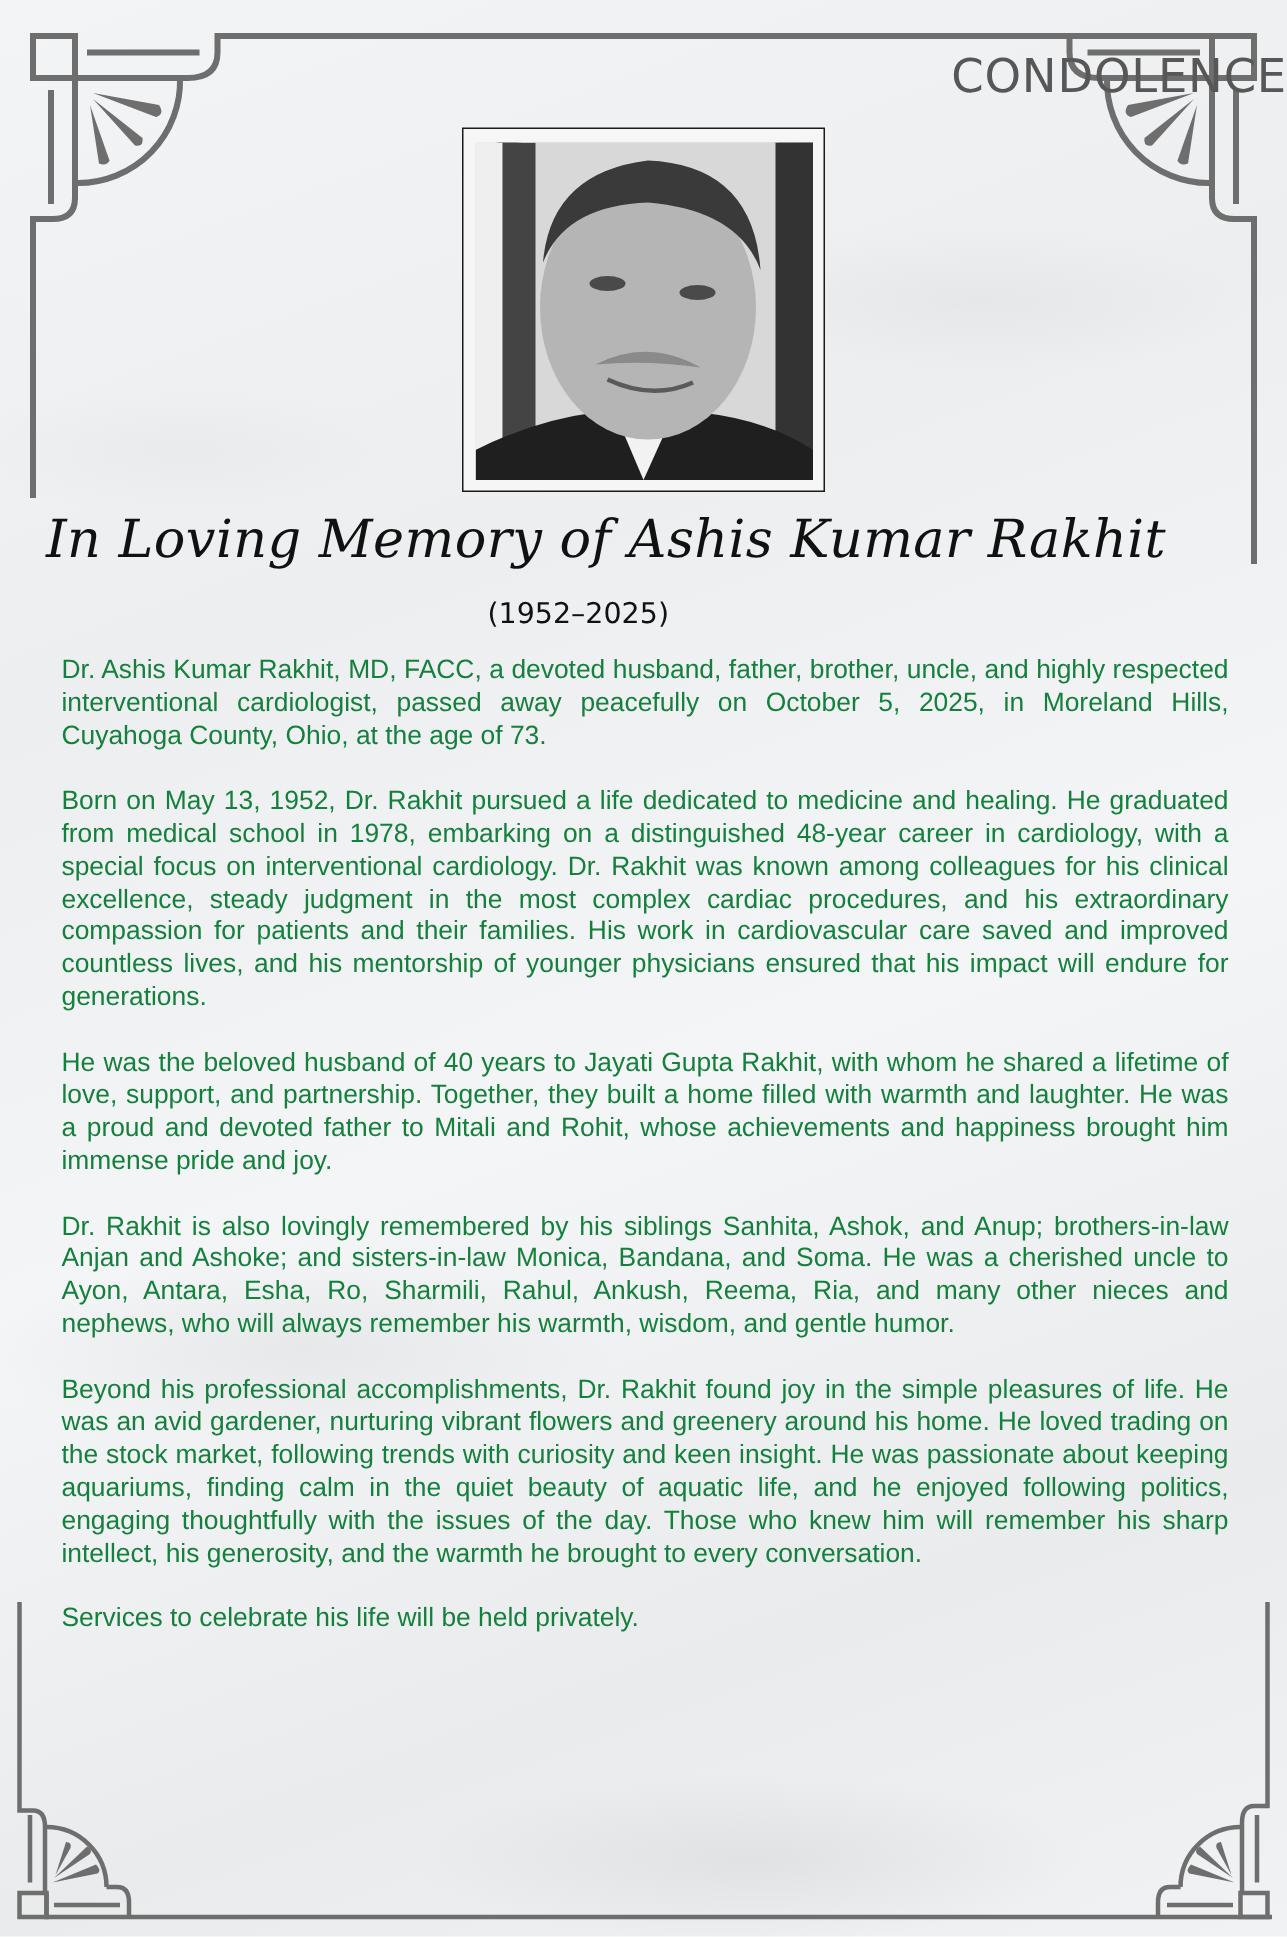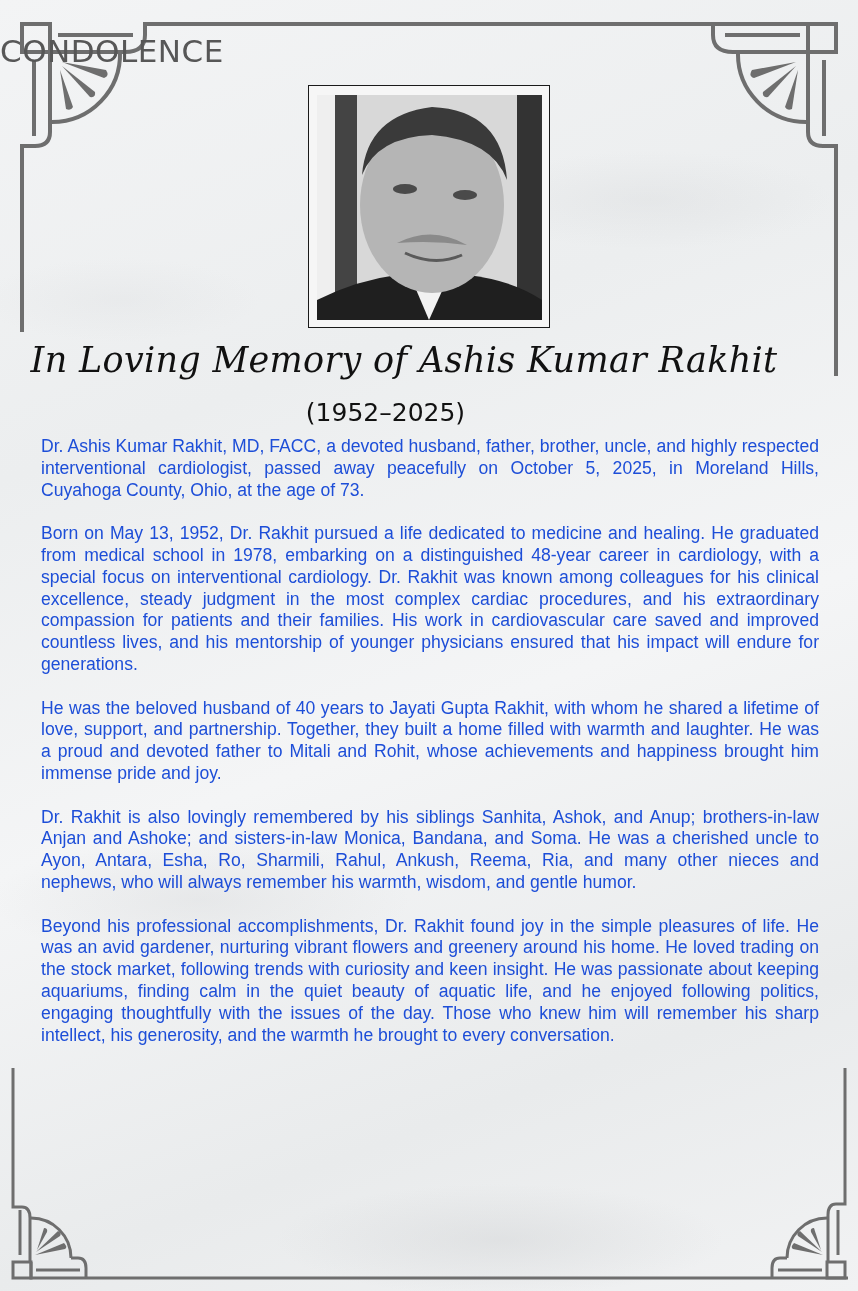--- a/index.html
+++ b/index.html
@@ -11,45 +11,45 @@
   .marble {
     position: absolute; inset: 0; pointer-events: none;
     background:
       radial-gradient(ellipse 300px 90px at 200px 900px, rgba(210,212,214,0.35), transparent 70%),
       radial-gradient(ellipse 260px 70px at 650px 200px, rgba(215,217,219,0.35), transparent 70%),
       radial-gradient(ellipse 320px 80px at 500px 1240px, rgba(205,207,209,0.4), transparent 70%),
       radial-gradient(ellipse 200px 60px at 120px 300px, rgba(220,222,224,0.3), transparent 70%);
   }
   svg.frame { position: absolute; left: 0; top: 0; }
   .condolence {
-    position: absolute; top: 33px; left: 0; width: 858px; text-align: left;
+    position: absolute; top: 33px; left: 0; width: 858px; text-align: right;
     font-family: "DejaVu Sans", sans-serif; font-size: 31px; color: #575757;
     letter-spacing: 0.5px;
   }
   .photo-frame {
     position: absolute; left: 308px; top: 85px; width: 242px; height: 243px;
     border: 1px solid #1a1a1a; box-sizing: border-box; background: #f6f6f6;
   }
   .photo {
     position: absolute; left: 8px; top: 9px; width: 225px; height: 225px; overflow: hidden;
     background: linear-gradient(90deg, #e8e8e8 0%, #e8e8e8 6%, #3e3e3e 7%, #4a4a4a 12%, #cfcfcf 14%, #cfcfcf 88%, #3a3a3a 90%, #2b2b2b 100%);
   }
   .title {
     position: absolute; top: 340px; left: 0; width: 808px; text-align: center;
     font-family: "DejaVu Serif", serif; font-style: italic; font-size: 35px; color: #111;
     letter-spacing: 0.3px;
   }
   .years {
     position: absolute; top: 398px; left: 0; width: 771px; text-align: center;
-    font-size: 25px; color: #111;
+    font-size: 19px; color: #111;
   }
   .body {
     position: absolute; top: 436px; left: 41px; width: 778px;
     font-family: "Liberation Sans Narrow", "Liberation Sans", sans-serif;
-    font-size: 17.6px; line-height: 21.8px; color: #1d4ed8; text-align: justify;
+    font-size: 17.6px; line-height: 21.8px; color: #15803d; text-align: justify;
   }
   .body p { margin: 0 0 21.8px 0; hyphens: manual; }
 </style>
 </head>
 <body>
 
 <div class="marble"></div>
 
 <svg class="frame" width="858" height="1291" viewBox="0 0 858 1291">
   <g fill="none" stroke="#6e6e6e" stroke-width="4">
@@ -131,13 +131,14 @@
 
 <div class="title">In Loving Memory of Ashis Kumar Rakhit</div>
 <div class="years">(1952–2025)</div>
 
 <div class="body">
   <p>Dr. Ashis Kumar Rakhit, MD, FACC, a devoted husband, father, brother, uncle, and highly respected interventional cardiologist, passed away peacefully on October 5, 2025, in Mo­reland Hills, Cuyahoga County, Ohio, at the age of 73.</p>
   <p>Born on May 13, 1952, Dr. Rakhit pursued a life dedicated to medicine and healing. He graduated from medical school in 1978, embarking on a distinguished 48-year career in cardiology, with a special focus on interventional cardiology. Dr. Rakhit was known among colleagues for his clinical excellence, steady judgment in the most complex car­diac procedures, and his extraordinary compassion for patients and their families. His work in cardiovascular care saved and improved countless lives, and his mentorship of younger physicians ensured that his impact will endure for generations.</p>
   <p>He was the beloved husband of 40 years to Jayati Gupta Rakhit, with whom he shared a lifetime of love, support, and partnership. Together, they built a home filled with warmth and laughter. He was a proud and devoted father to Mitali and Rohit, whose achieve­ments and happiness brought him immense pride and joy.</p>
   <p>Dr. Rakhit is also lovingly remembered by his siblings Sanhita, Ashok, and Anup; brothers-in-law Anjan and Ashoke; and sisters-in-law Monica, Bandana, and Soma. He was a cherished uncle to Ayon, Antara, Esha, Ro, Sharmili, Rahul, Ankush, Reema, Ria, and many other nieces and nephews, who will always remember his warmth, wisdom, and gentle humor.</p>
   <p>Beyond his professional accomplishments, Dr. Rakhit found joy in the simple pleasures of life. He was an avid gardener, nurturing vibrant flowers and greenery around his home. He loved trading on the stock market, following trends with curiosity and keen insight. He was passionate about keeping aquariums, finding calm in the quiet beauty of aquatic life, and he enjoyed following politics, engaging thoughtfully with the issues of the day. Those who knew him will remember his sharp intellect, his generosity, and the warmth he brought to every conversation.</p>
+  <p>Services to celebrate his life will be held privately.</p>
 </div>
 
 </body></html>

